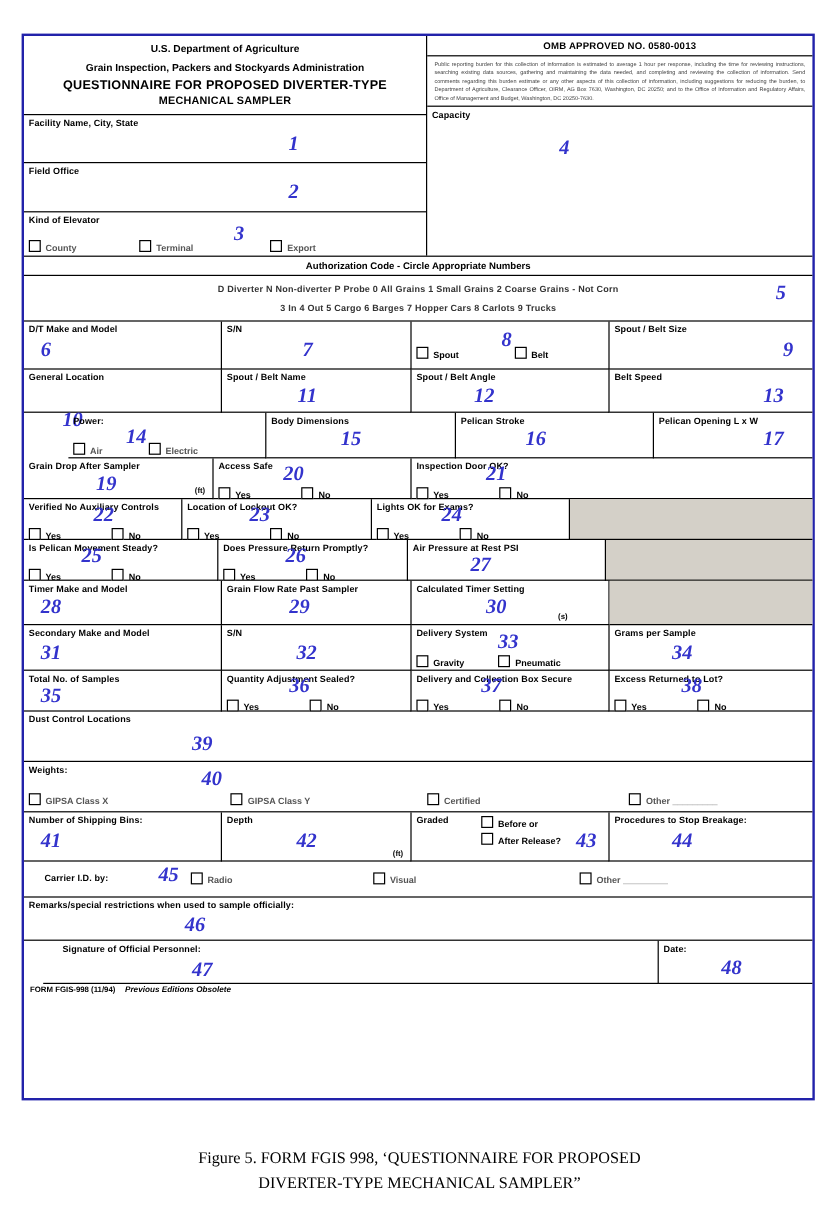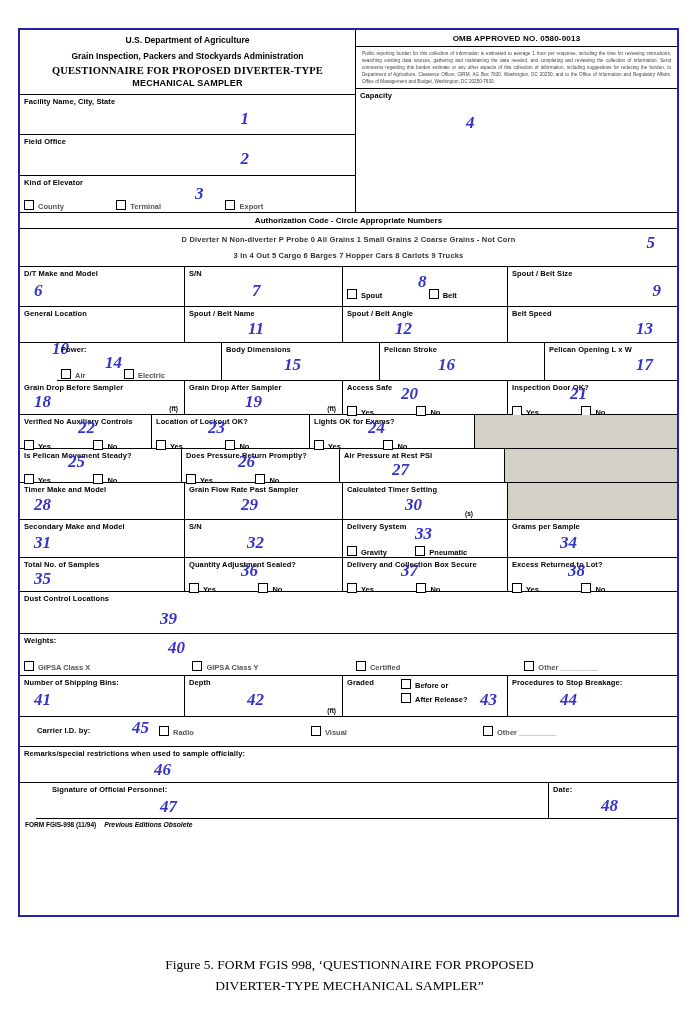--- a/index.html
+++ b/index.html
@@ -20,21 +20,21 @@
   .cbw{display:inline-block;font-size:7.5px;font-weight:bold;color:#555;margin-right:14px;white-space:nowrap;}
   .cbw.dark{color:#000;}
 
   .hdr{display:flex;width:100%;}
   .hdrL{width:336px;box-sizing:border-box;border-right:1px solid #000;}
   .hdrR{flex:1;box-sizing:border-box;}
 
   .ctr{text-align:center;}
   .t1{font-size:8.5px;font-weight:bold;margin-top:5px;}
   .t2{font-size:8.5px;font-weight:bold;margin-top:6px;}
-  .t3{font-size:10.5px;font-weight:bold;margin-top:4px;letter-spacing:.2px;font-family:Liberation Serif, serif;}
+  .t3{font-size:10.5px;font-weight:bold;margin-top:4px;letter-spacing:.2px;}
   .t4{font-size:9px;font-weight:bold;margin-top:2px;letter-spacing:.2px;}
 
   .omb{font-size:8px;font-weight:bold;text-align:center;padding:4px 0 3px 0;border-bottom:1px solid #000;letter-spacing:.2px;}
   .pra{font-size:4.6px;color:#444;line-height:1.5;padding:4px 6px 3px 6px;text-align:justify;}
 
   .authbar{font-size:8px;font-weight:bold;text-align:center;padding:3px 0;border-bottom:1px solid #000;border-top:1px solid #000;}
   .authline{font-size:7.5px;font-weight:bold;text-align:center;color:#333;padding:6px 0 0 0;letter-spacing:.2px;}
   .authline2{font-size:7.5px;font-weight:bold;text-align:center;color:#333;padding:7px 0 6px 0;letter-spacing:.2px;}
 
   .shade{background:#d4d0c8;}
@@ -153,25 +153,20 @@
         <div class="lbl">Pelican Stroke</div>
         <div class="num" style="left:58px;top:12px;">16</div>
       </div>
       <div class="cell" style="flex:1;height:38px;">
         <div class="lbl">Pelican Opening     L x W</div>
         <div class="num" style="right:24px;top:12px;">17</div>
       </div>
     </div>
 
     <div class="row">
-      <div class="cell" style="width:165px;height:34px;">
-        <div class="lbl">Grain Drop Before Sampler</div>
-        <div class="num" style="left:14px;top:11px;">18</div>
-        <div class="unit" style="right:6px;bottom:2px;">(ft)</div>
-      </div>
       <div class="cell" style="width:158px;height:34px;">
         <div class="lbl">Grain Drop After Sampler</div>
         <div class="num" style="left:60px;top:11px;">19</div>
         <div class="unit" style="right:6px;bottom:2px;">(ft)</div>
       </div>
       <div class="cell" style="width:165px;height:34px;">
         <div class="lbl">Access Safe</div>
         <div style="margin-top:8px;">
           <span class="cbw dark" style="margin-right:38px;"><span class="cb"></span><span>Yes</span></span>
           <span class="cbw dark"><span class="cb"></span><span>No</span></span>

